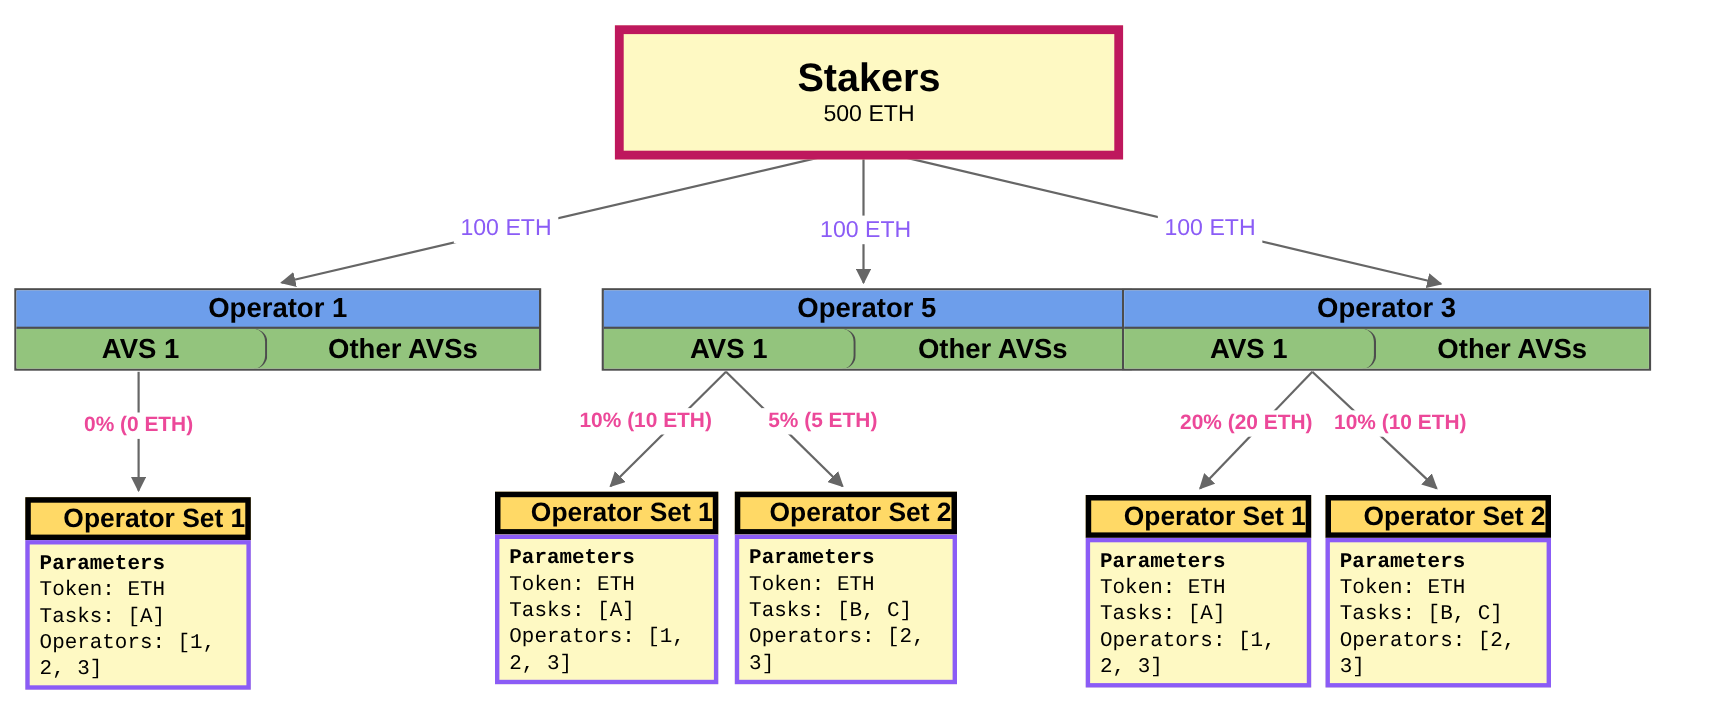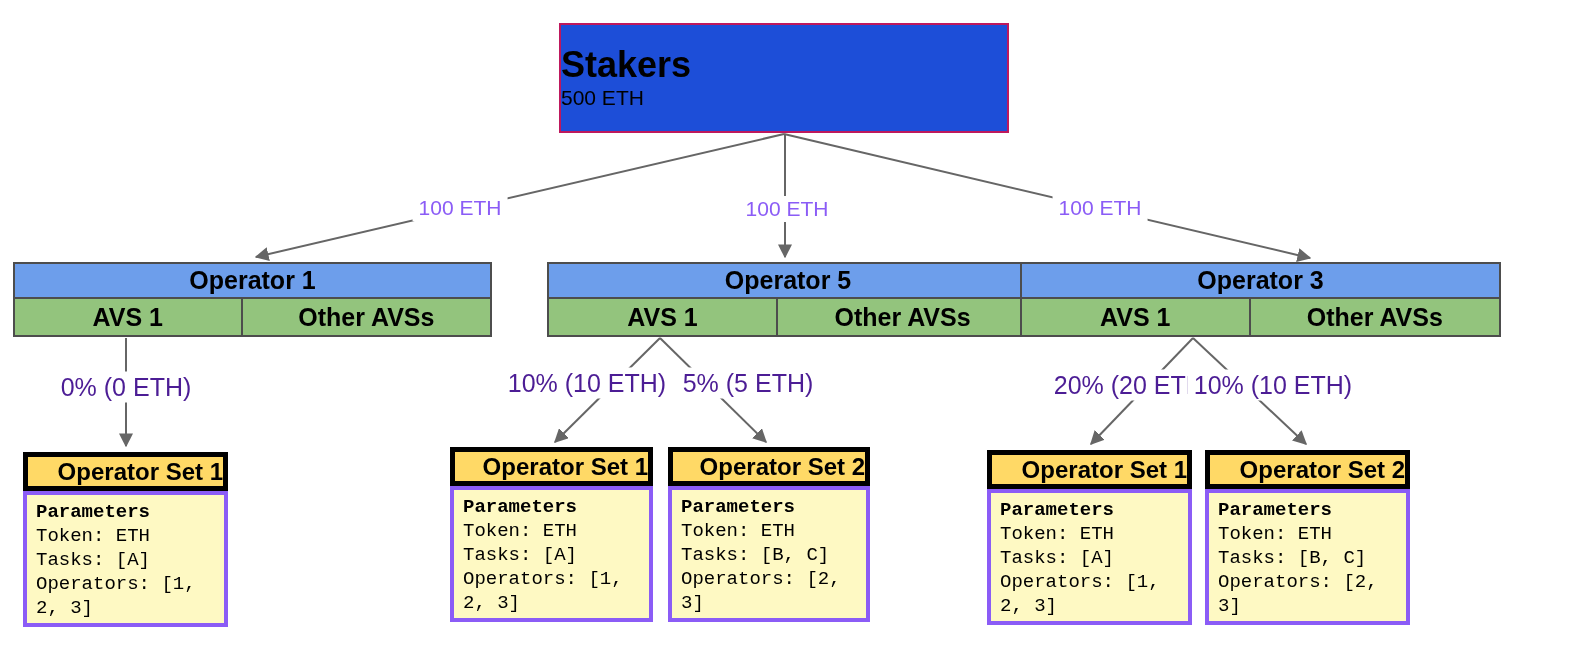--- a/index.html
+++ b/index.html
@@ -5,44 +5,44 @@
   html,body{margin:0;padding:0;background:#ffffff;}
   .canvas{
     position:relative;width:1572px;height:655px;background:#ffffff;overflow:hidden;
     font-family:"Liberation Sans","DejaVu Sans",sans-serif;color:#000;
   }
   svg.connectors{position:absolute;left:0;top:0;width:1572px;height:655px;}
 
   
   .stakers{
     position:absolute;left:559px;top:23px;width:446px;height:106px;
-    background:#1d4ed8;border:2px solid #be185d;
-    display:flex;flex-direction:column;justify-content:center;
+    background:#fef9c3;border:8px solid #be185d;
+    display:flex;flex-direction:column;align-items:center;justify-content:center;
   }
   .stakers-title{font-size:36px;font-weight:bold;line-height:40px;}
   .stakers-sub{font-size:21px;line-height:26px;}
 
   
   .op{position:absolute;top:262px;border:2px solid #4d4d4d;background:#fff;}
   .op-h{
     background:#6d9eeb;height:33px;line-height:33px;text-align:center;
     font-size:25px;font-weight:bold;border-bottom:2px solid #4d4d4d;
   }
   .op-row{display:flex;height:36px;background:#93c47d;}
   .op-cell{height:36px;line-height:36px;text-align:center;font-size:25px;font-weight:bold;}
-  .op-avs{width:47.5%;border-right:2px solid #4d4d4d;}
+  .op-avs{width:47.5%;border-right:2px solid #4d4d4d;border-radius:12px;}
   .op-other{flex:1;}
 
   
   .lbl{
     position:absolute;transform:translate(-50%,-50%);background:#ffffff;
     white-space:nowrap;padding:1px 6px;
   }
   .lbl-eth{font-size:21px;color:#8b5cf6;}
-  .lbl-pct{font-size:25px;font-weight:normal;color:#4c1d95;}
+  .lbl-pct{font-size:19px;font-weight:bold;color:#ec4899;}
 
   
   .os{position:absolute;}
   .os-h{
     background:#ffd966;border:5px solid #000000;height:29px;line-height:29px;
     text-align:right;font-size:24px;font-weight:bold;
   }
   .os-b{
     background:#fef9c3;border:4px solid #8b5cf6;padding:5px 9px 3px 9px;
     font-size:19px;line-height:24px;font-family:Liberation Mono, monospace;

